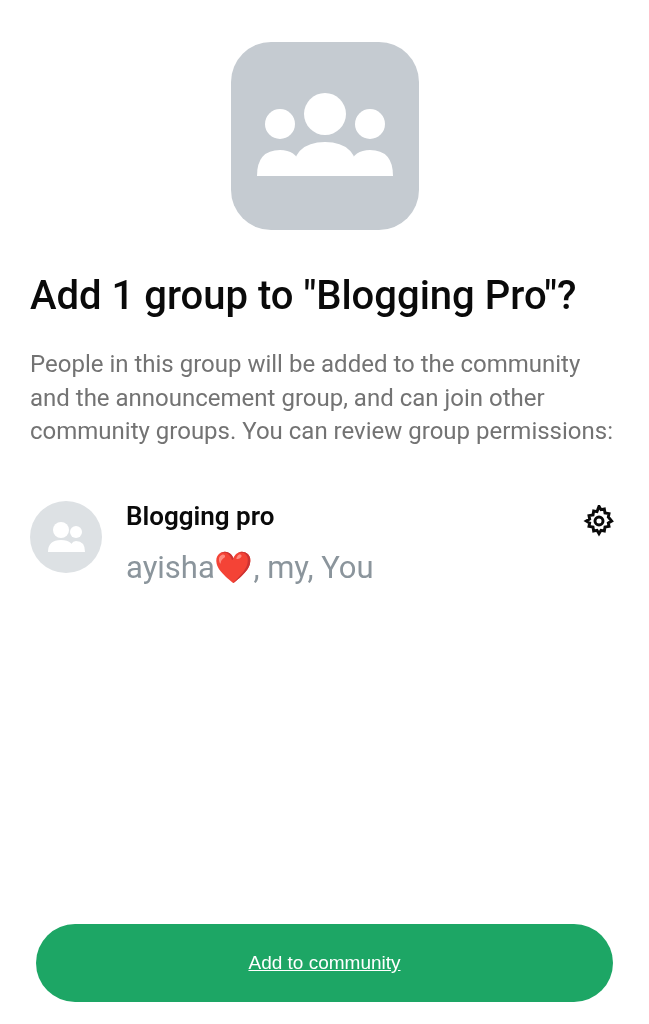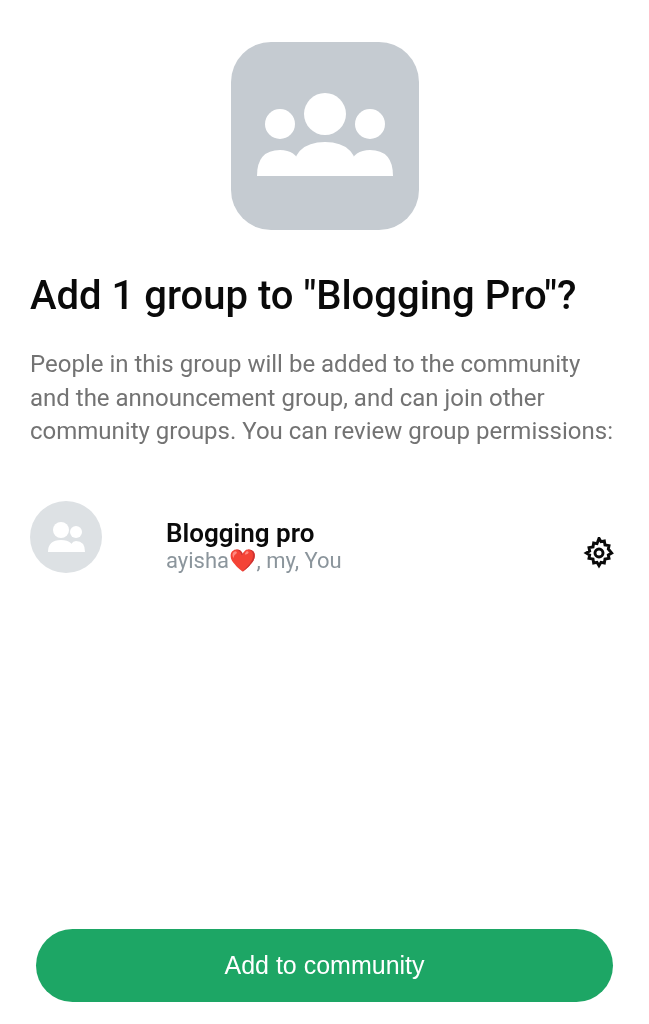--- a/index.html
+++ b/index.html
@@ -37,23 +37,22 @@
       line-height: 1.2;
     }
     .description {
       font-size: 24px;
       color: #737373;
       padding: 28px 30px 0 30px;
       line-height: 1.4;
     }
     .group-row {
       display: flex;
-      align-items: flex-end;
+      align-items: flex-start;
       padding: 52px 30px 0 30px;
-      gap: 40px;
     }
     .group-avatar {
       width: 72px;
       height: 72px;
       background: #dde1e4;
       border-radius: 50%;
       display: flex;
       align-items: center;
       justify-content: center;
       flex-shrink: 0;
@@ -61,23 +60,23 @@
     .group-info {
       flex: 1;
       padding-left: 24px;
     }
     .group-name {
       font-size: 26px;
       font-weight: 600;
       color: #0a0a0a;
     }
     .group-members {
-      font-size: 22px;
+      font-size: 31px;
       color: #8b959c;
-      margin-top: 0;
+      margin-top: 18px;
     }
     .settings-btn {
       width: 40px;
       height: 40px;
       display: flex;
       align-items: center;
       justify-content: center;
       cursor: pointer;
     }
     .cta-container {
@@ -86,24 +85,25 @@
       left: 0;
       right: 0;
       padding: 0 36px;
     }
     .cta-button {
       width: 100%;
       background: #1da665;
       color: #ffffff;
       border: none;
       border-radius: 40px;
-      font-size: 25px;
+      font-size: 19px;
       font-weight: 500;
-      padding: 22px 0;
+      padding: 28px 0;
       cursor: pointer;
+      text-decoration: underline;
     }
   </style>
 </head>
 <body>
 
 <div class="hero-icon-container">
   <div class="hero-icon">
     <svg width="150" height="100" viewBox="0 0 150 100">
       <circle cx="75" cy="28" r="21" fill="#ffffff"></circle>
       <path d="M 42 90 Q 42 56 75 56 Q 108 56 108 90 Z" fill="#ffffff"></path>

